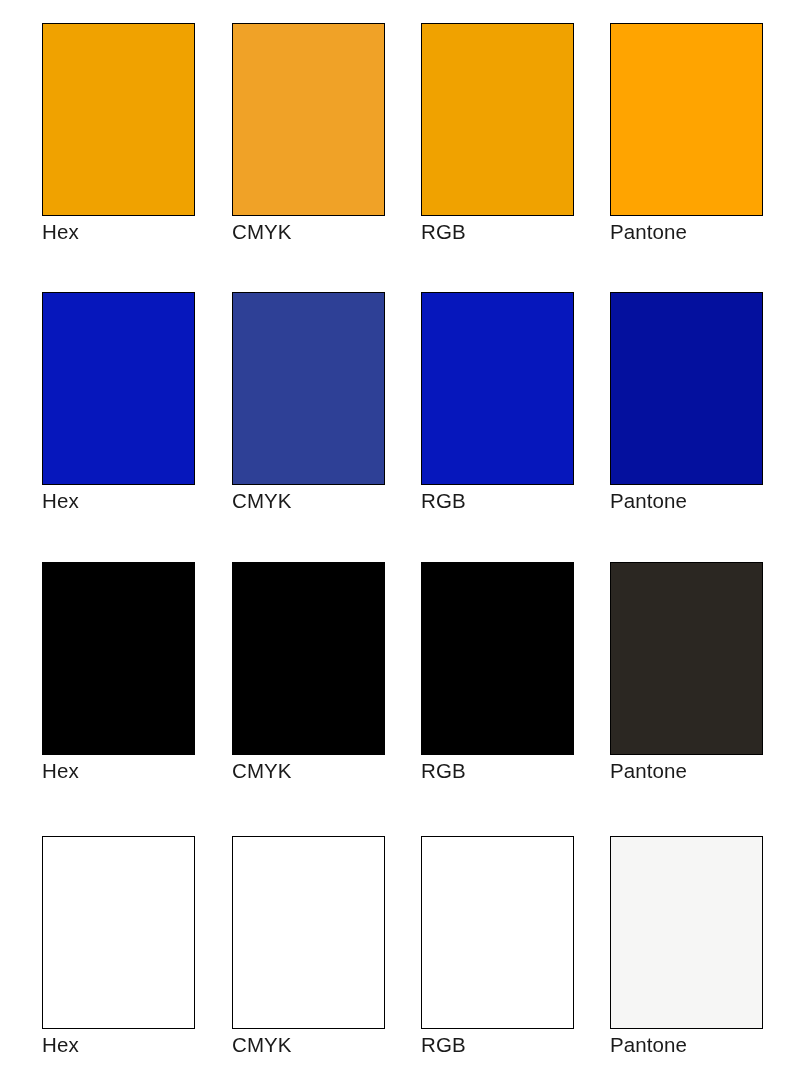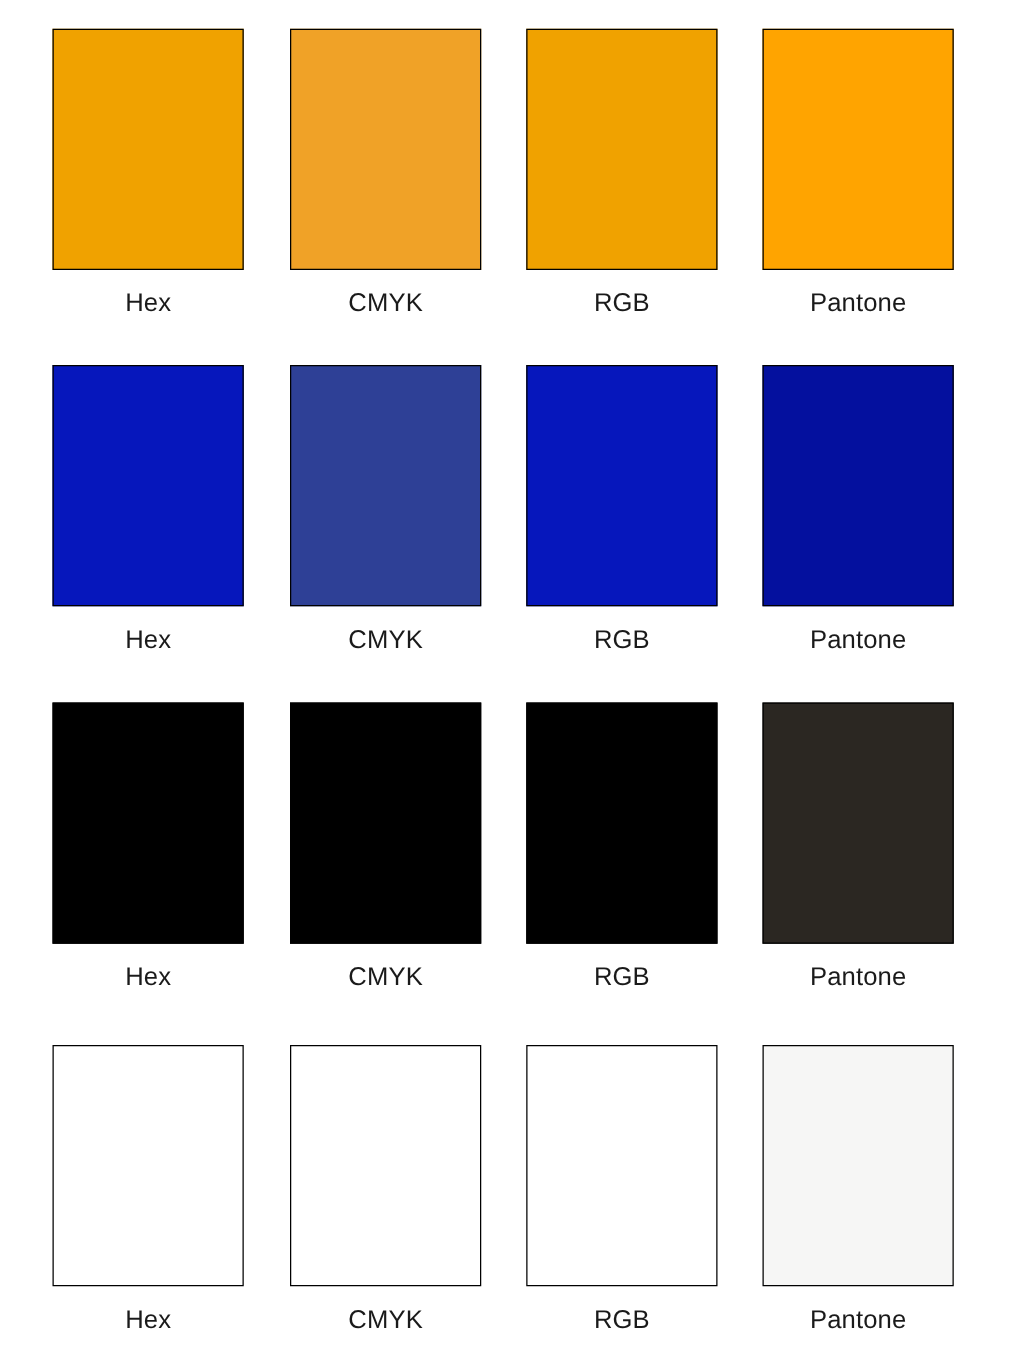--- a/index.html
+++ b/index.html
@@ -36,26 +36,25 @@
 
   .swatch-box {
     width: 153px;
     height: 193px;
     box-sizing: border-box;
     border: 1.5px solid #000000;
   }
 
   .swatch-label {
     width: 153px;
-    text-align: center;
     font-family: "Liberation Sans", sans-serif;
     font-size: 20.5px;
     line-height: 20.5px;
     color: #1a1a1a;
-    margin-top: 17px;
+    margin-top: 6px;
     letter-spacing: 0.1px;
     white-space: nowrap;
   }
 </style>
 </head>
 <body style="background: rgb(255, 255, 255);">
 
 <div id="swatch-grid">
 
   <div class="swatch-row" style="top:23px;">

